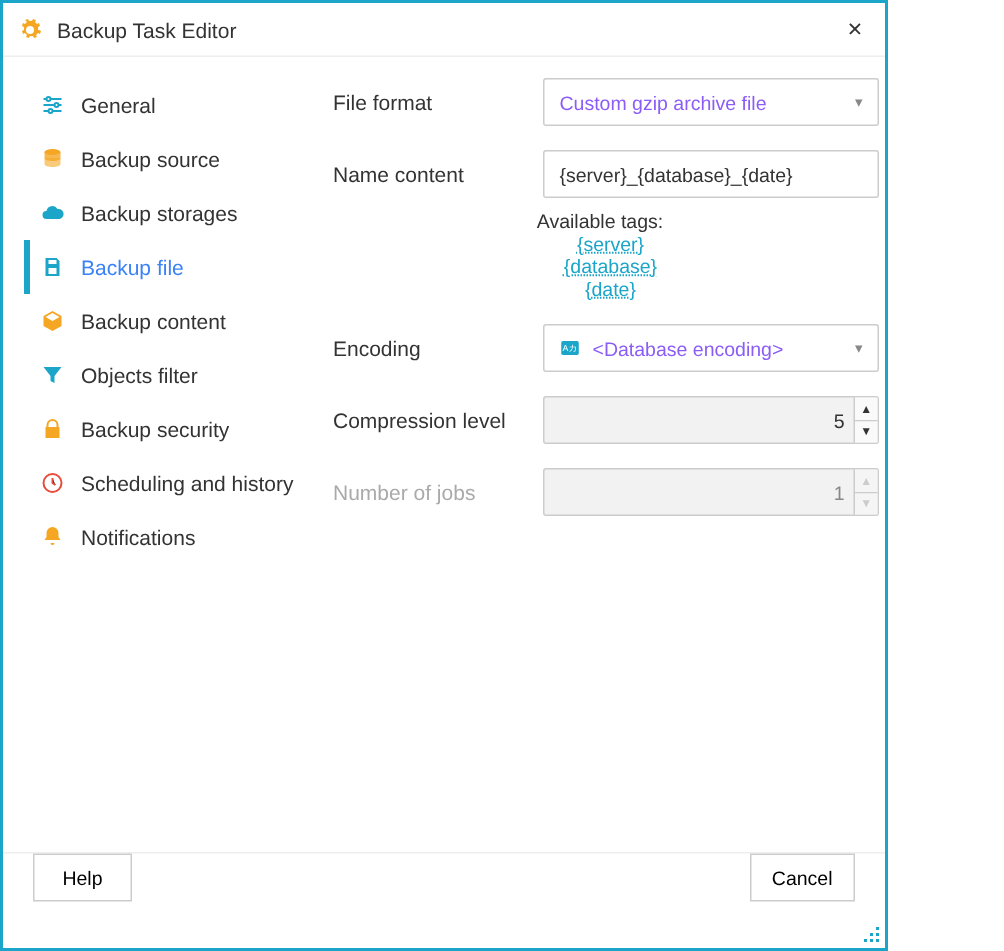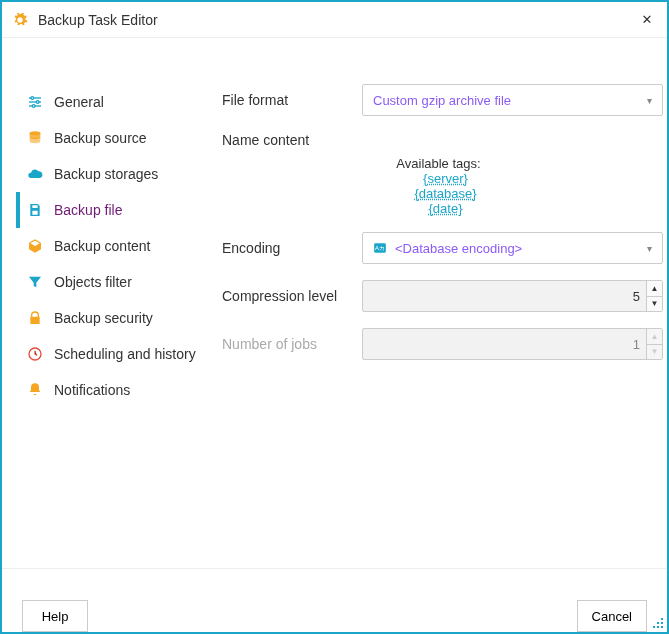--- a/index.html
+++ b/index.html
@@ -1,25 +1,25 @@
 <!DOCTYPE html>
 <html><head>
 <meta charset="utf-8">
 <style>
 * { box-sizing: border-box; margin: 0; padding: 0; }
 body { font-family: "Segoe UI", Arial, sans-serif; font-size: 13px; color: #333; background: #fff; }
-.window { width: 669px; height: 634px; border: 2px solid #1aa5c9; display: flex; flex-direction: column; position: relative; gap: 32px; }
+.window { width: 592px; height: 634px; border: 2px solid #1aa5c9; display: flex; flex-direction: column; position: relative; }
 .titlebar { height: 36px; display: flex; align-items: center; padding: 0 10px; border-bottom: 1px solid #eee; }
 .titlebar .gear { margin-right: 10px; display: inline-flex; }
 .titlebar .title { font-size: 14px; color: #333; }
 .titlebar .close { margin-left: auto; cursor: pointer; width: 20px; text-align: center; color: #333; }
 .body { flex: 1; display: flex; }
 .sidebar { width: 210px; padding: 14px 0 14px 14px; }
 .sidebar-item { display: flex; align-items: center; height: 36px; padding: 0 8px 0 6px; cursor: pointer; color: #333; border-left: 4px solid transparent; }
-.sidebar-item.active { border-left: 4px solid #1aa5c9; color: #701a75; }
+.sidebar-item.active { border-left: 4px solid #1aa5c9; color: #3b82f6; }
 .sidebar-item .icon { width: 18px; height: 18px; margin-right: 10px; display: inline-flex; align-items: center; justify-content: center; }
 .sidebar-item .label { font-size: 14px; }
 .main { flex: 1; padding: 14px 4px 0 10px; }
 .form-row { display: flex; align-items: center; margin-bottom: 16px; }
 .form-row.disabled { color: #aaa; }
 .form-label { width: 140px; font-size: 14px; }
 .field { flex: 1; position: relative; }
 .select, .input, .spin {
   width: 100%; height: 32px; border: 1px solid #ccc; border-radius: 2px;
   padding: 0 10px; font-size: 13px; background: #fff; display: flex; align-items: center;
@@ -31,21 +31,21 @@
 .spin { padding-right: 0; background: #f2f2f2; }
 .spin .num { flex: 1; text-align: right; padding-right: 6px; color: #333; }
 .spin.disabled .num { color: #888; }
 .spin .spin-btns { display: flex; flex-direction: column; width: 16px; border-left: 1px solid #ccc; height: 100%; }
 .spin .spin-btns div { flex: 1; display: flex; align-items: center; justify-content: center; font-size: 8px; background: #fafafa; cursor: pointer; }
 .spin .spin-btns div:first-child { border-bottom: 1px solid #ccc; }
 .spin.disabled .spin-btns div { color: #ccc; background: #f5f5f5; }
 .tags-row { display: flex; justify-content: flex-end; align-items: center; margin: -8px 0 16px 0; font-size: 13px; flex-direction: column; }
 .tags-row .label { color: #333; margin-right: 8px; }
 .tags-row a { color: #1aa5c9; text-decoration: underline dotted; margin-left: 6px; cursor: pointer; }
-.footer { height: 64px; border-top: 1px solid #eee; display: flex; align-items: flex-end; padding: 0 20px; }
+.footer { height: 64px; border-top: 1px solid #eee; display: flex; align-items: flex-start; padding: 0 20px; }
 .btn { min-width: 66px; height: 32px; border: 1px solid #ccc; background: #fff; font-size: 13px; cursor: pointer; padding: 0 14px; }
 .footer .spacer { flex: 1; }
 .footer .btn + .btn { margin-left: 10px; }
 .resize-grip { position: absolute; right: 2px; bottom: 2px; width: 12px; height: 12px; }
 .resize-grip svg { display:block; }
 </style>
 </head>
 <body>
 
 <div class="window">
@@ -151,20 +151,25 @@
         <div class="field">
           <div class="select">
             <span class="value">Custom gzip archive file</span>
             <span class="chev">▾</span>
           </div>
         </div>
       </div>
 
       <div class="form-row">
         <div class="form-label">Name content</div>
+        <div class="field">
+          <div class="input">
+            <input type="text" value="{server}_{database}_{date}" style="">
+          </div>
+        </div>
       </div>
 
       <div class="tags-row">
         <span class="label">Available tags:</span>
         <a>{server}</a>
         <a>{database}</a>
         <a>{date}</a>
       </div>
 
       <div class="form-row">

